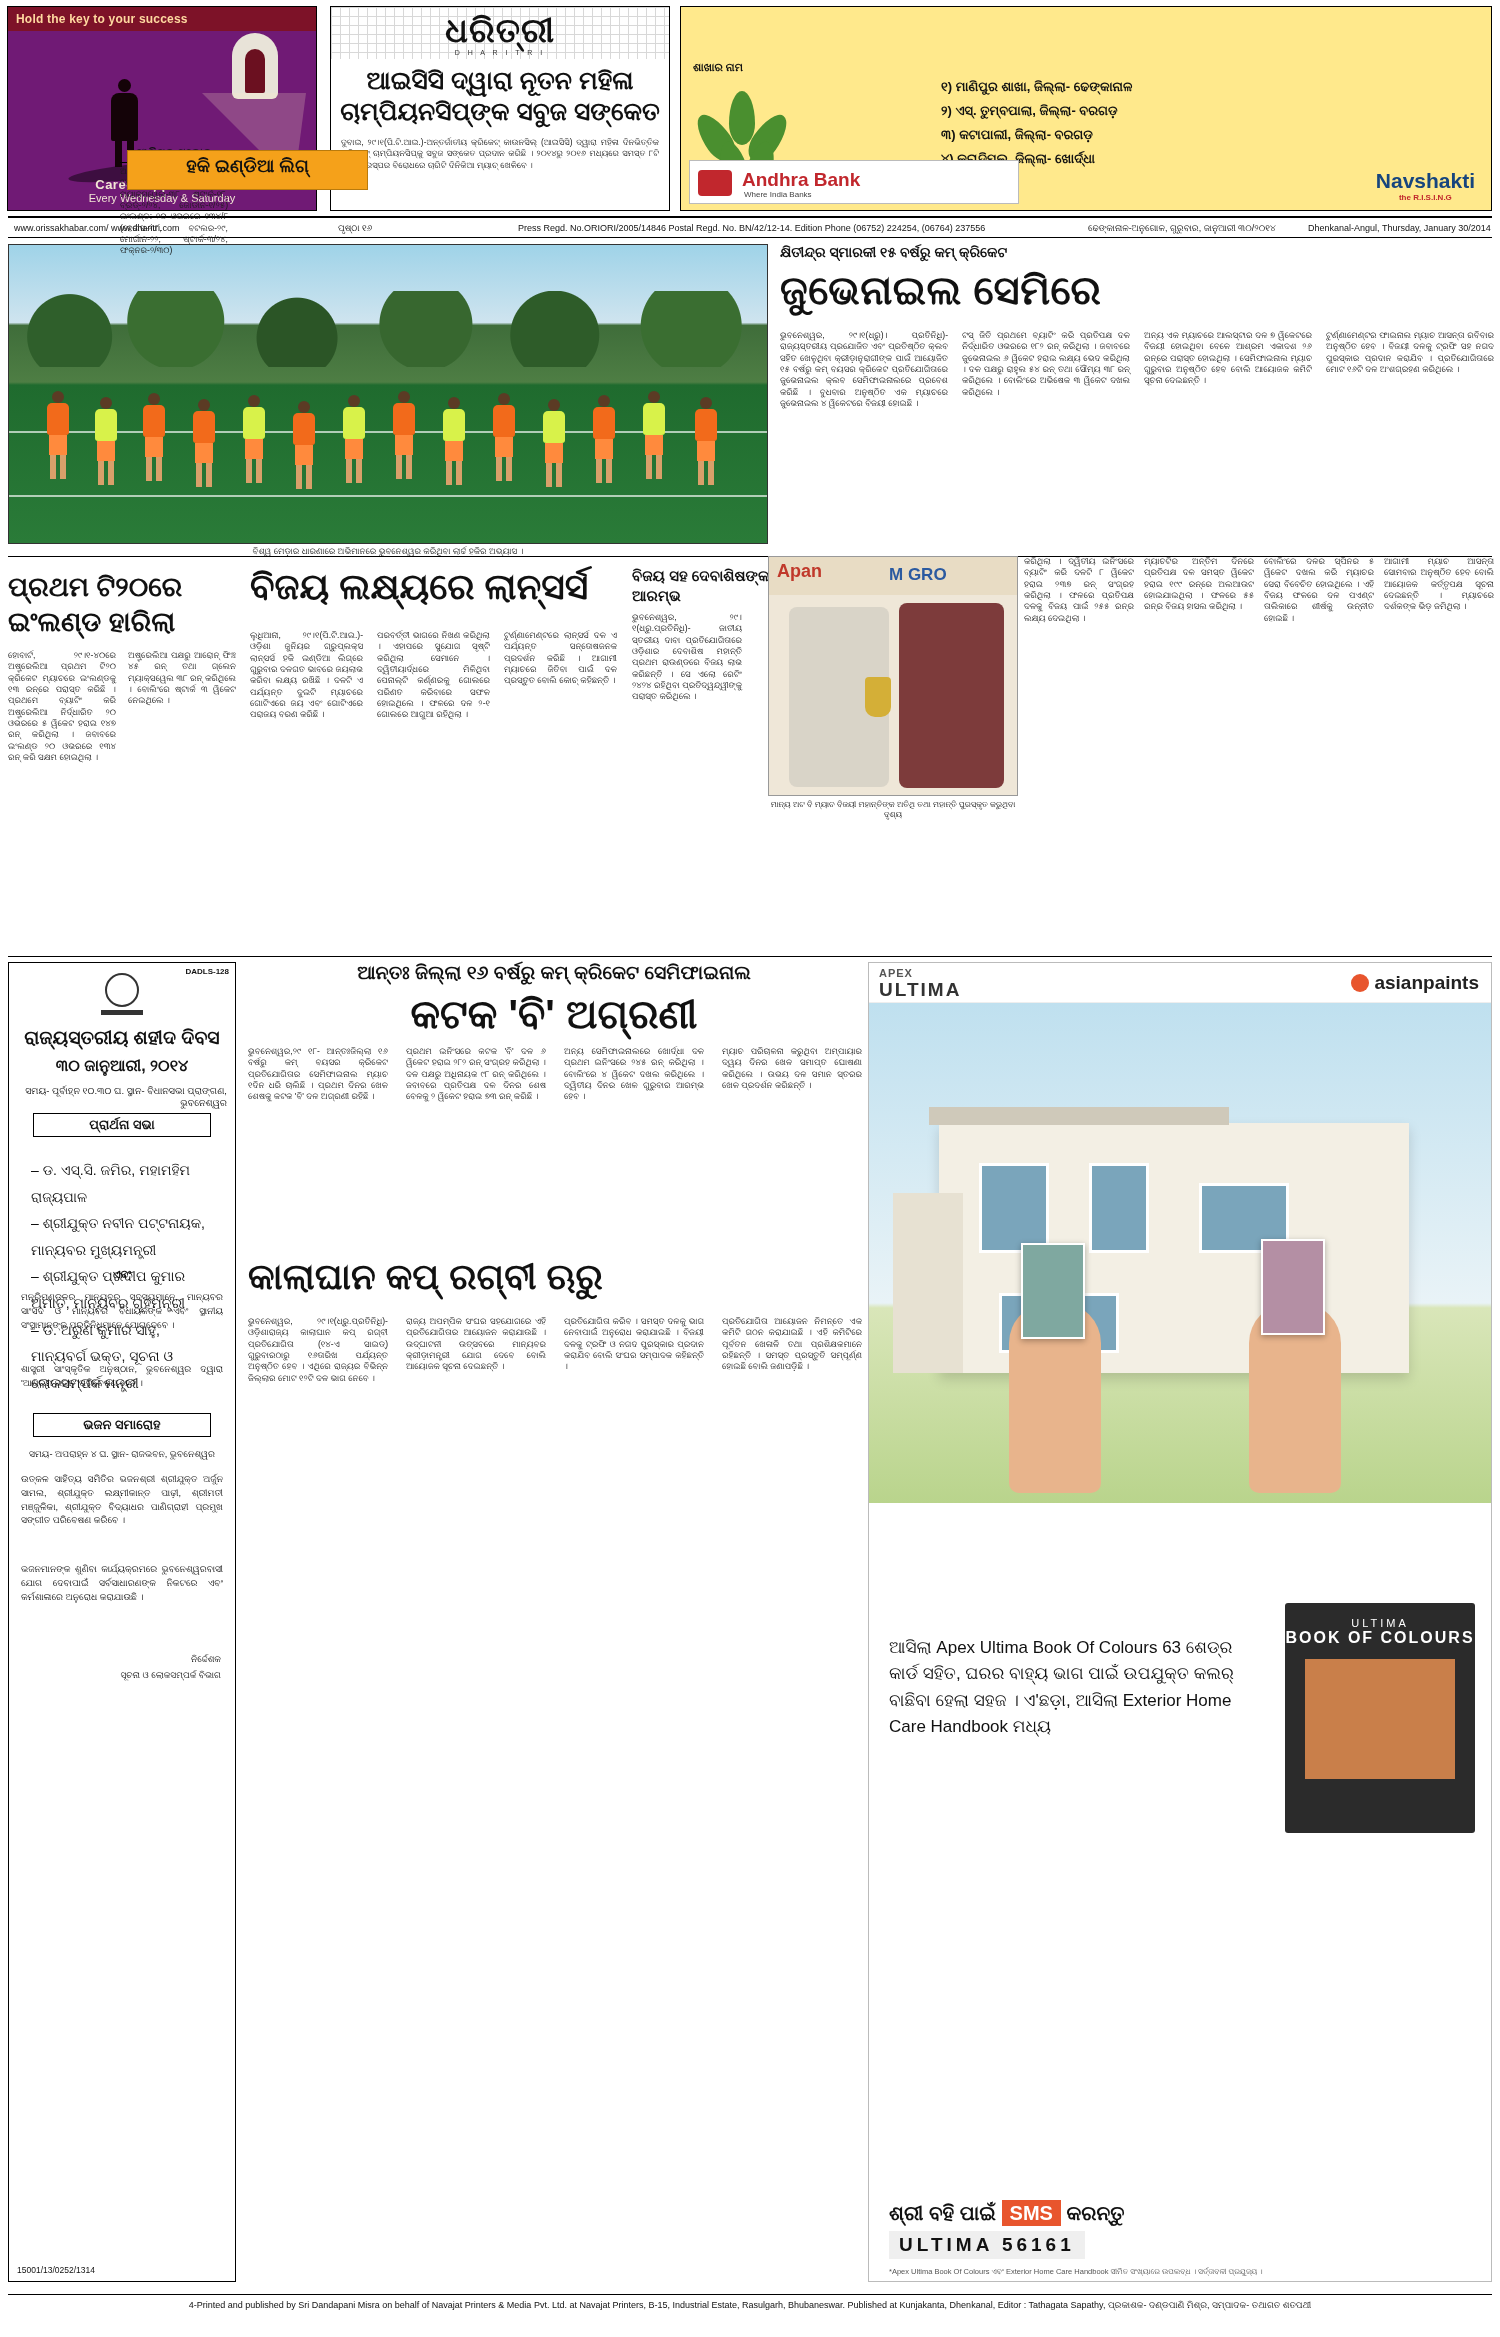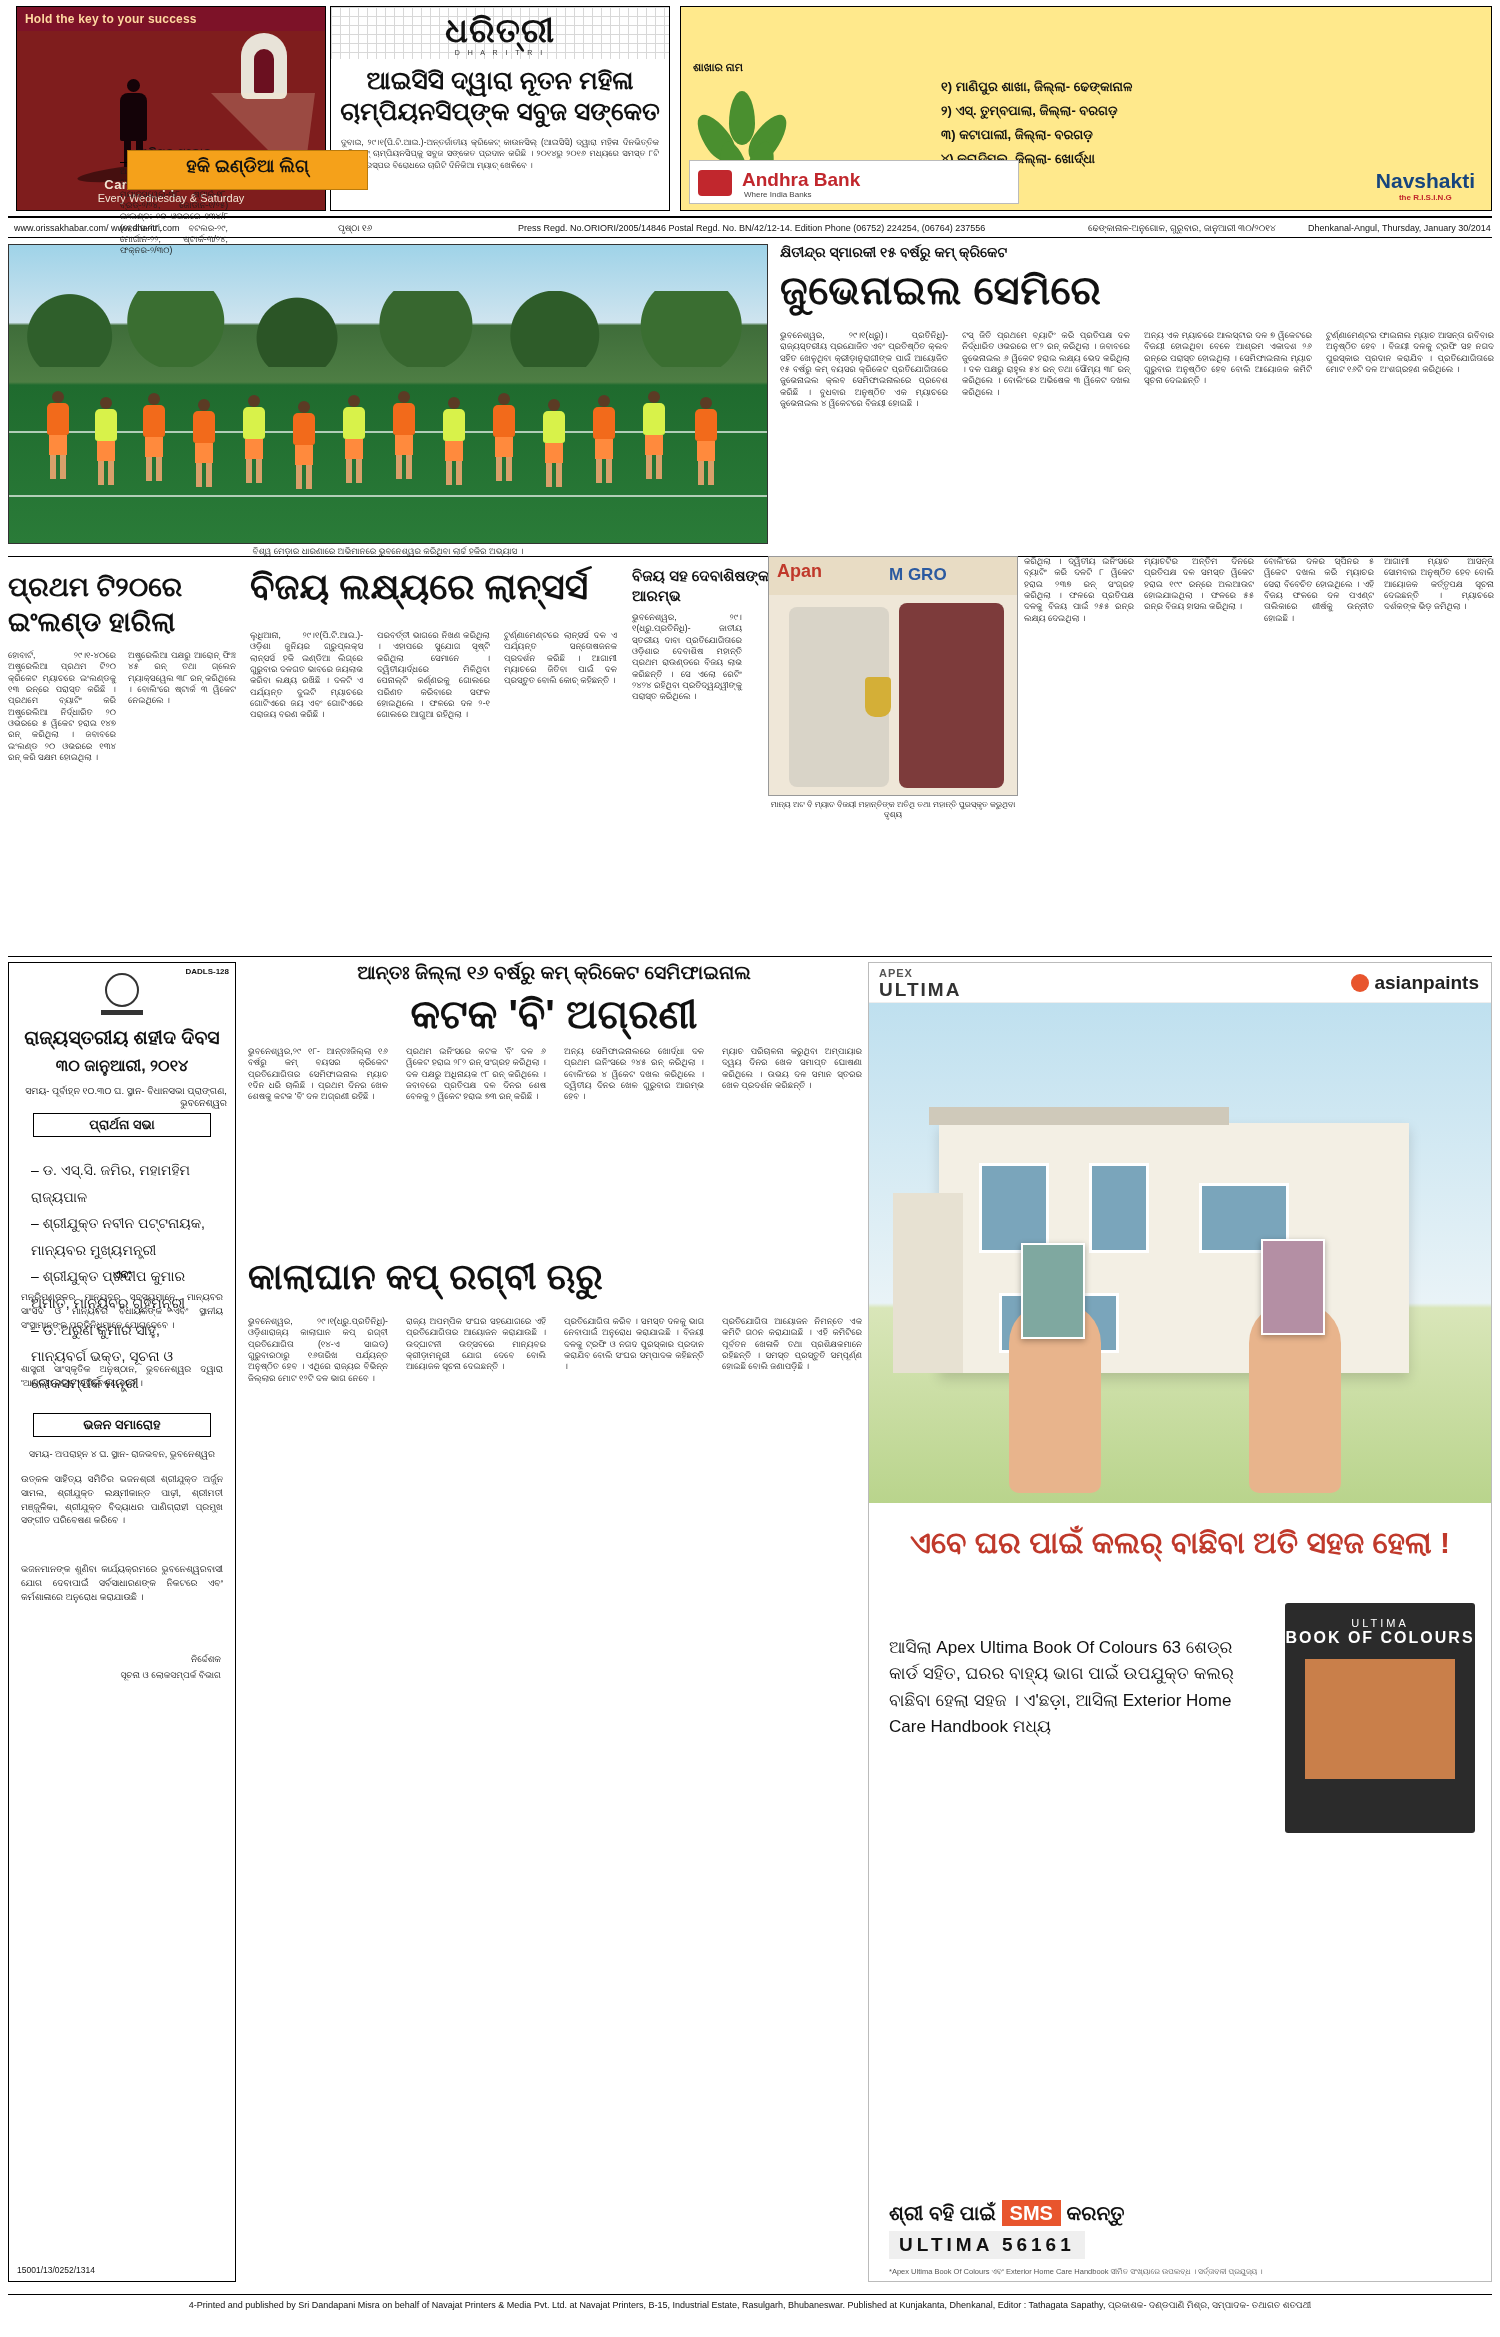--- a/index.html
+++ b/index.html
@@ -14,21 +14,21 @@
   }
   .page { position:relative; width:1500px; height:2337px; }
 
   
   .abs { position:absolute; }
   .center { text-align:center; }
   .col-text { font-size:8.6px; line-height:1.32; text-align:justify; color:#1a1a1a; }
   .rule { border-top:1px solid #000; }
 
   
-  .top-ad-left { left:16px; top:6px; width:310px; height:205px; background:#7f1d1d; border:1px solid #000; overflow:hidden; }
+  .top-ad-left { left:7px; top:6px; width:310px; height:205px; background:#701a75; border:1px solid #000; overflow:hidden; }
   .top-ad-left .hdr { background:#7d1228; color:#ffd9a0; font-size:12px; font-weight:bold; padding:5px 8px; letter-spacing:.2px;}
   .keyhole { position:absolute; right:38px; top:26px; width:46px; height:66px; background:#e8e3d8; border-radius:23px 23px 6px 6px; }
   .keyhole:after { content:""; position:absolute; left:13px; top:16px; width:20px; height:44px; background:#6b1020; border-radius:10px 10px 2px 2px; }
   .beam { position:absolute; right:10px; top:86px; width:0; height:0; border-left:92px solid transparent; border-right:12px solid transparent; border-top:92px solid rgba(255,235,200,.22); }
   .silhouette { position:absolute; left:96px; top:72px; width:40px; height:88px; }
   .silhouette .head { position:absolute; left:14px; top:0; width:13px; height:13px; background:#140308; border-radius:50%; }
   .silhouette .body { position:absolute; left:7px; top:14px; width:27px; height:48px; background:#140308; border-radius:8px 8px 2px 2px; }
   .silhouette .l1 { position:absolute; left:11px; top:60px; width:7px; height:28px; background:#140308; }
   .silhouette .l2 { position:absolute; left:23px; top:60px; width:7px; height:28px; background:#140308; }
   .shadow-el { position:absolute; left:60px; top:156px; width:150px; height:16px; background:rgba(0,0,0,.45); border-radius:50%; transform:rotate(-6deg); }
@@ -468,21 +468,20 @@
         <div class="win" style="left:40px;top:40px;width:70px;height:90px;"></div>
         <div class="win" style="left:150px;top:40px;width:60px;height:90px;"></div>
         <div class="win" style="left:260px;top:60px;width:90px;height:70px;"></div>
         <div class="win" style="left:60px;top:170px;width:120px;height:60px;"></div>
       </div>
       <div class="hand" style="left:140px; top:300px;"></div>
       <div class="hand" style="left:380px; top:300px;"></div>
       <div class="swatch" style="left:152px; top:240px; background:#7fa8a0;"></div>
       <div class="swatch" style="left:392px; top:236px; background:#b48fa4;"></div>
     </div>
-    <div class="paint-tag">ଏବେ ଘର ପାଇଁ କଲର୍ ବାଛିବା ଅତି ସହଜ ହେଲା !</div>
     <div class="paint-sub">ଆସିଲା Apex Ultima Book Of Colours 63 ଶେଡ୍‌ର କାର୍ଡ ସହିତ, ଘରର ବାହ୍ୟ ଭାଗ ପାଇଁ ଉପଯୁକ୍ତ କଲର୍ ବାଛିବା ହେଲା ସହଜ । ଏ'ଛଡ଼ା, ଆସିଲା Exterior Home Care Handbook ମଧ୍ୟ</div>
     <div class="paint-book">
       <div class="t1">ULTIMA</div>
       <div class="t2">BOOK OF COLOURS</div>
       <div class="img"></div>
     </div>
     <div class="sms-row">
       <span>ଶ୍ରୀ ବହି ପାଇଁ</span>
       <span class="k">SMS</span>
       <span>କରନ୍ତୁ</span>

